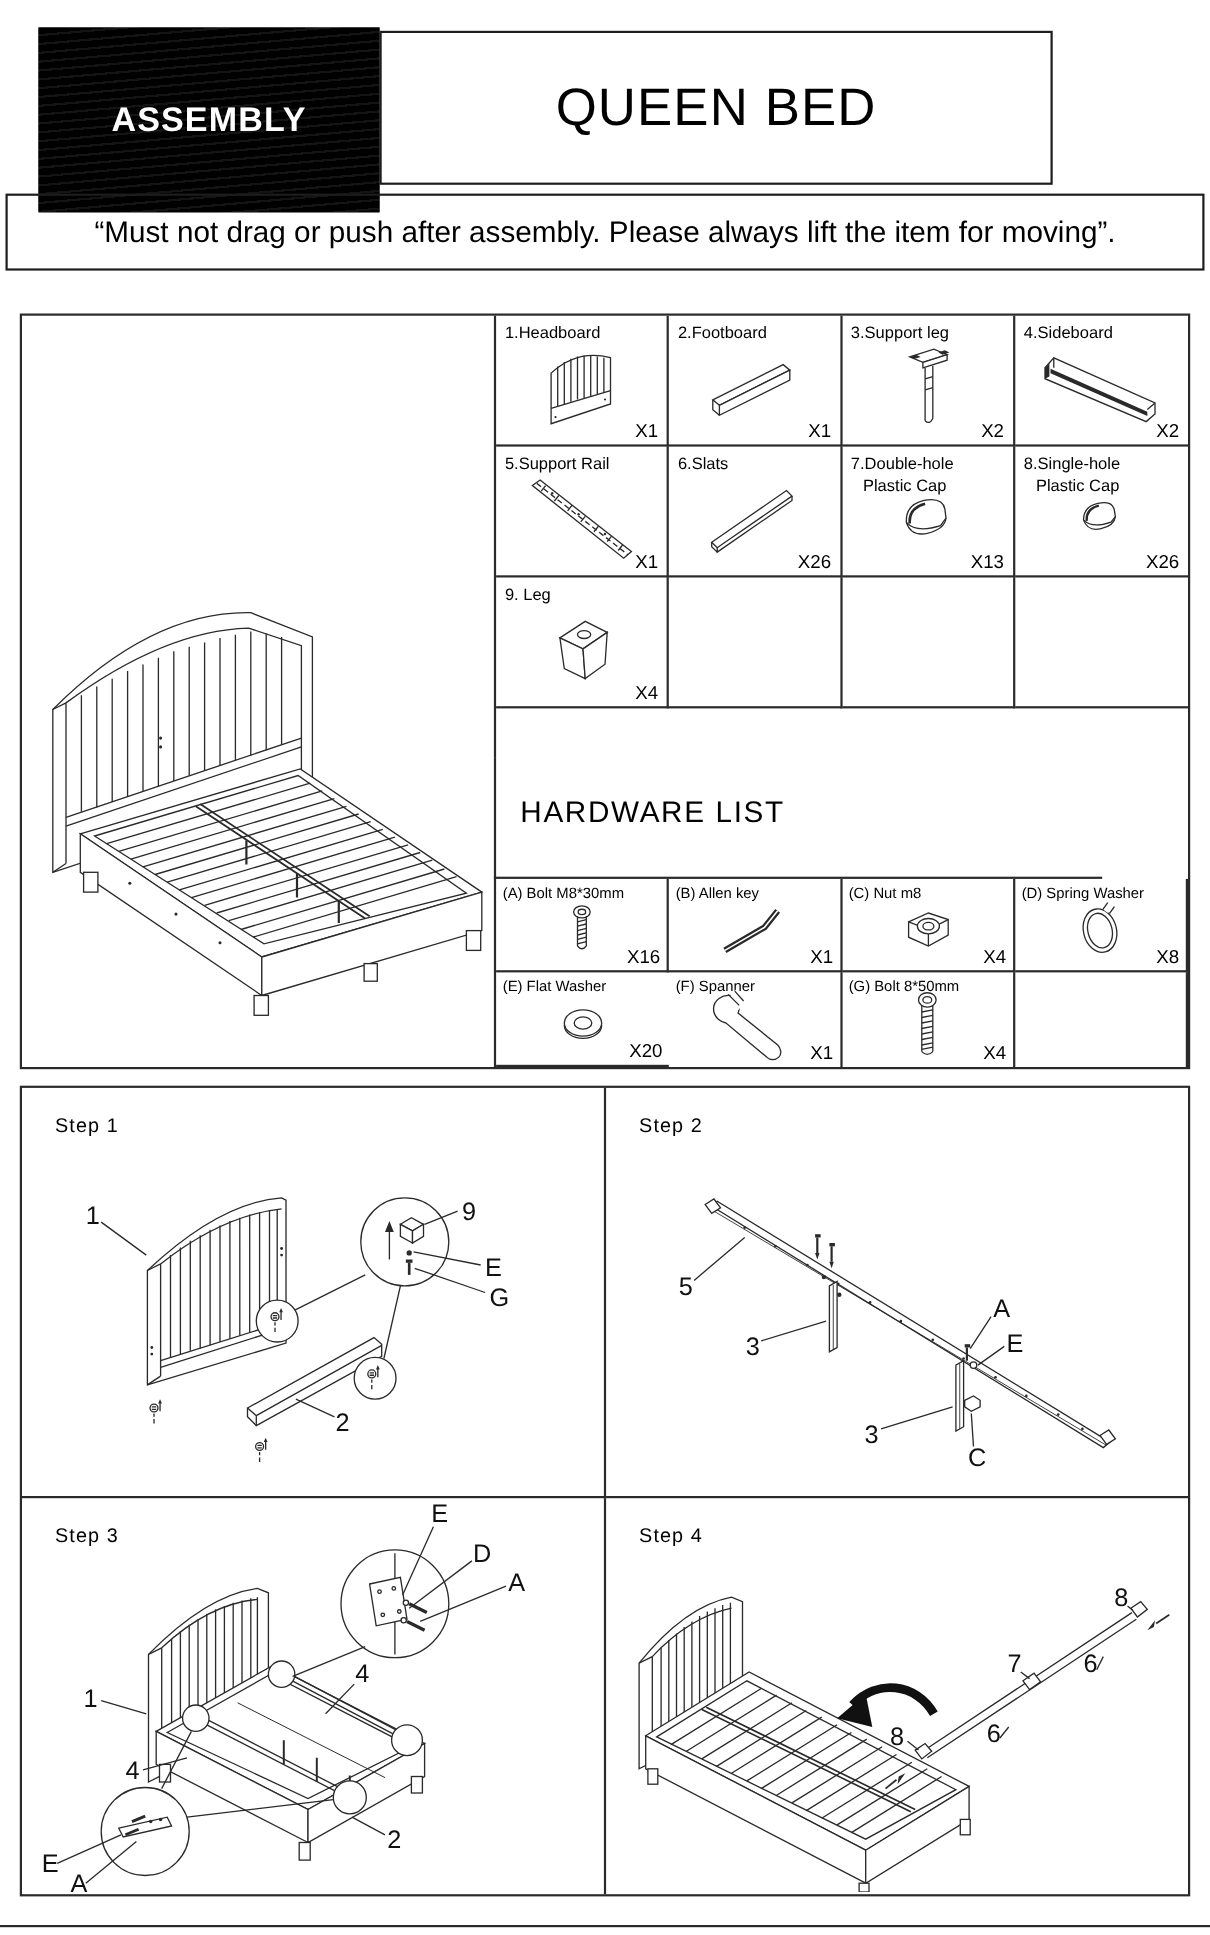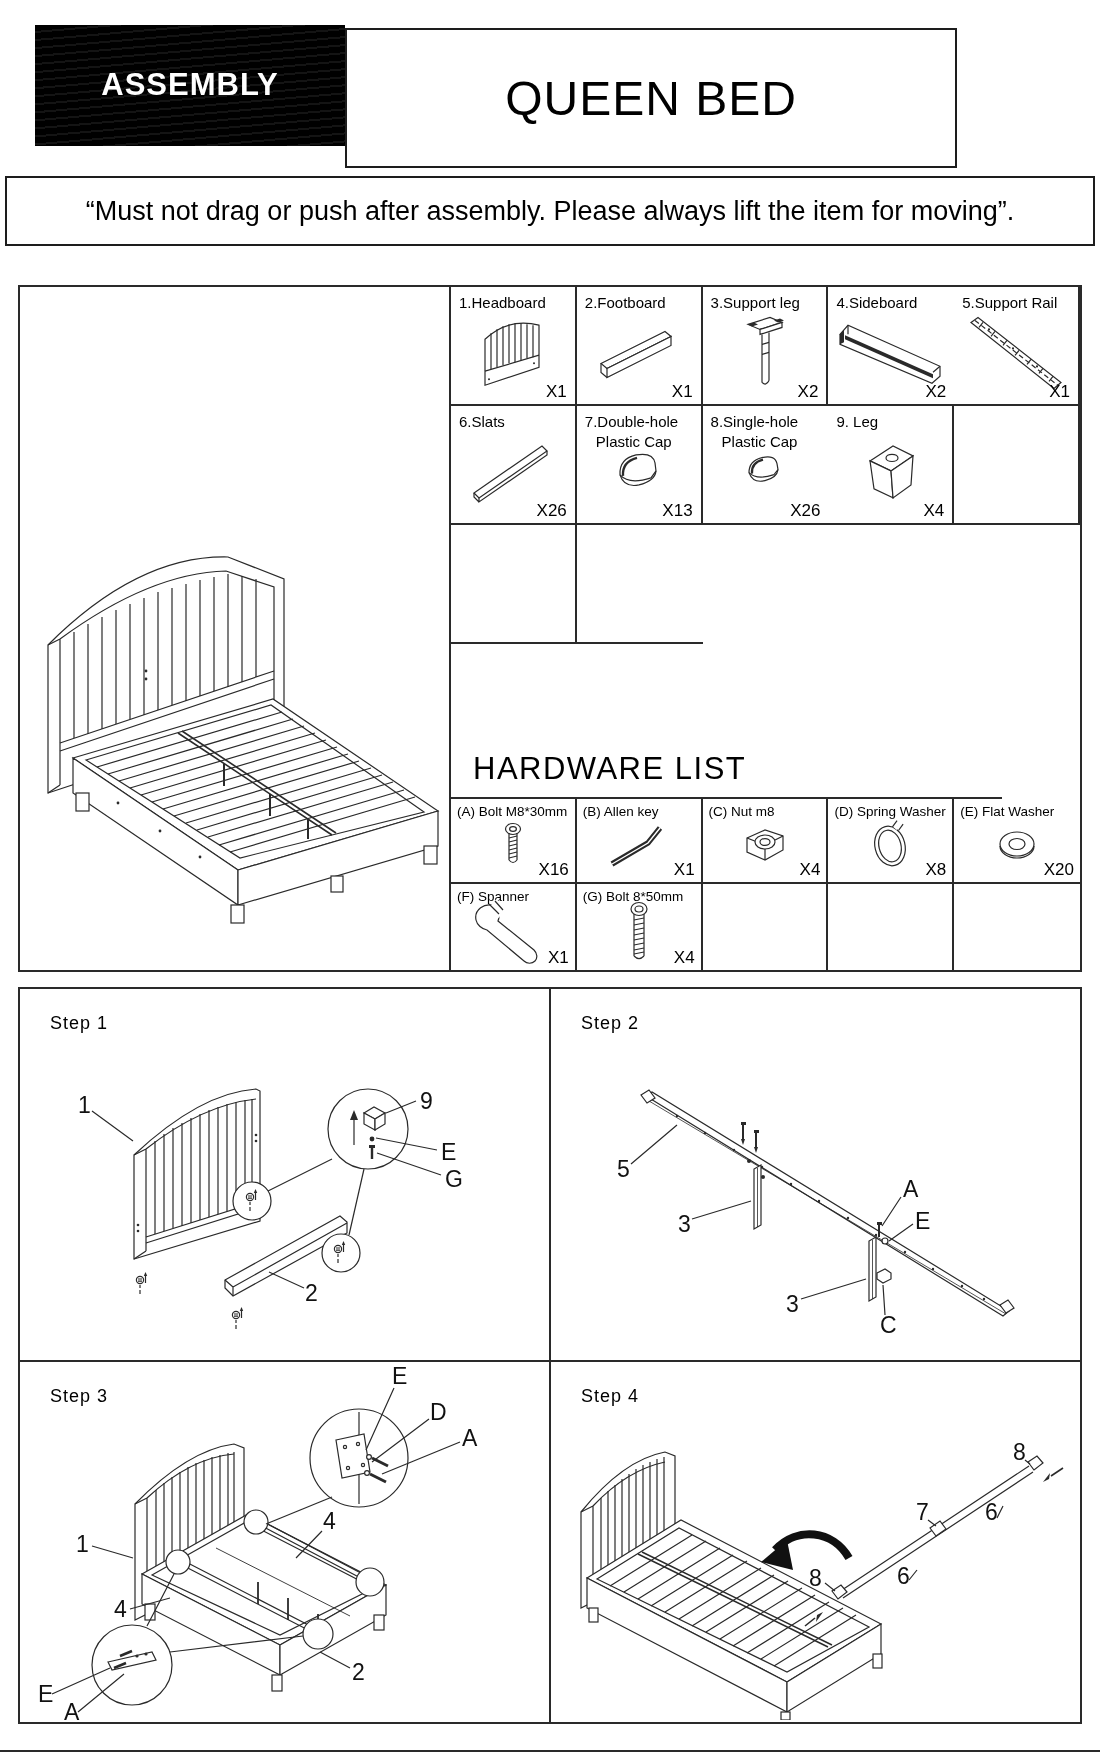--- a/index.html
+++ b/index.html
@@ -1,43 +1,43 @@
 <!DOCTYPE html>
 <html><head>
 <meta charset="utf-8">
 <style>
   html,body{margin:0;padding:0}
   body{width:1100px;height:1759px;position:relative;background:#fff;color:#000;
        font-family:"Liberation Sans",sans-serif;overflow:hidden}
   .abs{position:absolute}
-  #logo-box{left:35px;top:25px;width:310px;height:121px;background:#070707;color:#fff;
+  #logo-box{left:35px;top:25px;width:310px;height:168px;background:#070707;color:#fff;
     display:flex;flex-direction:column;align-items:center;justify-content:center;
     font-weight:bold;font-size:31px;line-height:1.32;letter-spacing:1px;
     background-image:repeating-linear-gradient(175deg,#000 0 6px,#141414 6px 8px)}
   #title-box{left:345px;top:28px;width:608px;height:136px;border:2px solid #1d1d1d;
     display:flex;align-items:center;justify-content:center;font-size:48px;letter-spacing:1px}
   #warn-box{left:5px;top:176px;width:1086px;height:66px;border:2px solid #1d1d1d;
     display:flex;align-items:center;justify-content:center;font-size:27px;white-space:nowrap}
   #content-box{left:18px;top:285px;width:1064px;height:687px;border:2px solid #2a2a2a;box-sizing:border-box}
   #bed-main{left:8px;top:146px}
   .ptable{position:absolute;left:429px;top:0;width:631px;height:402px;border-left:2px solid #2a2a2a;box-sizing:border-box}
   .ptitle{height:45px;border-bottom:2px solid #2a2a2a;display:flex;align-items:center;
     padding-left:22px;font-size:30px;letter-spacing:1.5px;box-sizing:border-box}
-  .pgrid{display:grid;grid-template-columns:repeat(5,1fr);grid-template-rows:119px 119px 119px}
+  .pgrid{display:grid;grid-template-columns:repeat(4,1fr);grid-template-rows:119px 119px 119px}
   .pcell{position:relative;border-right:2px solid #2a2a2a;border-bottom:2px solid #2a2a2a;box-sizing:border-box}
   .pcell:nth-child(4n){border-right:none}
   .plabel{position:absolute;top:6px;left:8px;font-size:15px;line-height:1.3}
   .plabel .l2{display:block;padding-left:11px}
   .qty{position:absolute;right:8px;bottom:2px;font-size:17px}
   .picon{position:absolute;left:50%;top:54%;transform:translate(-50%,-46%)}
   .hwtitle{position:absolute;left:429px;top:402px;width:553px;height:110px;border-left:2px solid #2a2a2a;
-    border-bottom:2px solid #2a2a2a;box-sizing:border-box;display:flex;align-items:flex-end;
-    padding:0 0 10px 22px;font-size:31px;letter-spacing:1.5px}
+    border-bottom:2px solid #2a2a2a;box-sizing:border-box;display:flex;align-items:center;
+    padding:0 0 10px 22px;font-size:27px;letter-spacing:1.5px}
   .hwgrid{position:absolute;left:429px;top:512px;width:631px;height:171px;border-left:2px solid #2a2a2a;
-    display:grid;grid-template-columns:repeat(5,1fr);grid-template-rows:85px 86px;box-sizing:border-box}
+    display:grid;grid-template-columns:repeat(4,1fr);grid-template-rows:85px 86px;box-sizing:border-box}
   .hcell{position:relative;border-right:2px solid #2a2a2a;border-bottom:2px solid #2a2a2a;box-sizing:border-box}
   .hcell:nth-child(5n){border-right:none}
   .hcell:nth-child(n+6){border-bottom:none}
   .hlabel{position:absolute;top:5px;left:6px;font-size:13.5px;white-space:nowrap}
   .hqty{position:absolute;right:6px;bottom:2px;font-size:17px}
   .hicon{position:absolute;left:50%;top:57%;transform:translate(-50%,-50%)}
   #steps-box{left:18px;top:987px;width:1064px;height:737px;border:2px solid #2a2a2a;box-sizing:border-box;
     display:grid;grid-template-columns:531px 529px;grid-template-rows:373px 360px}
   .quad{position:relative;box-sizing:border-box}
   .q1{border-right:2px solid #2a2a2a;border-bottom:2px solid #2a2a2a}

